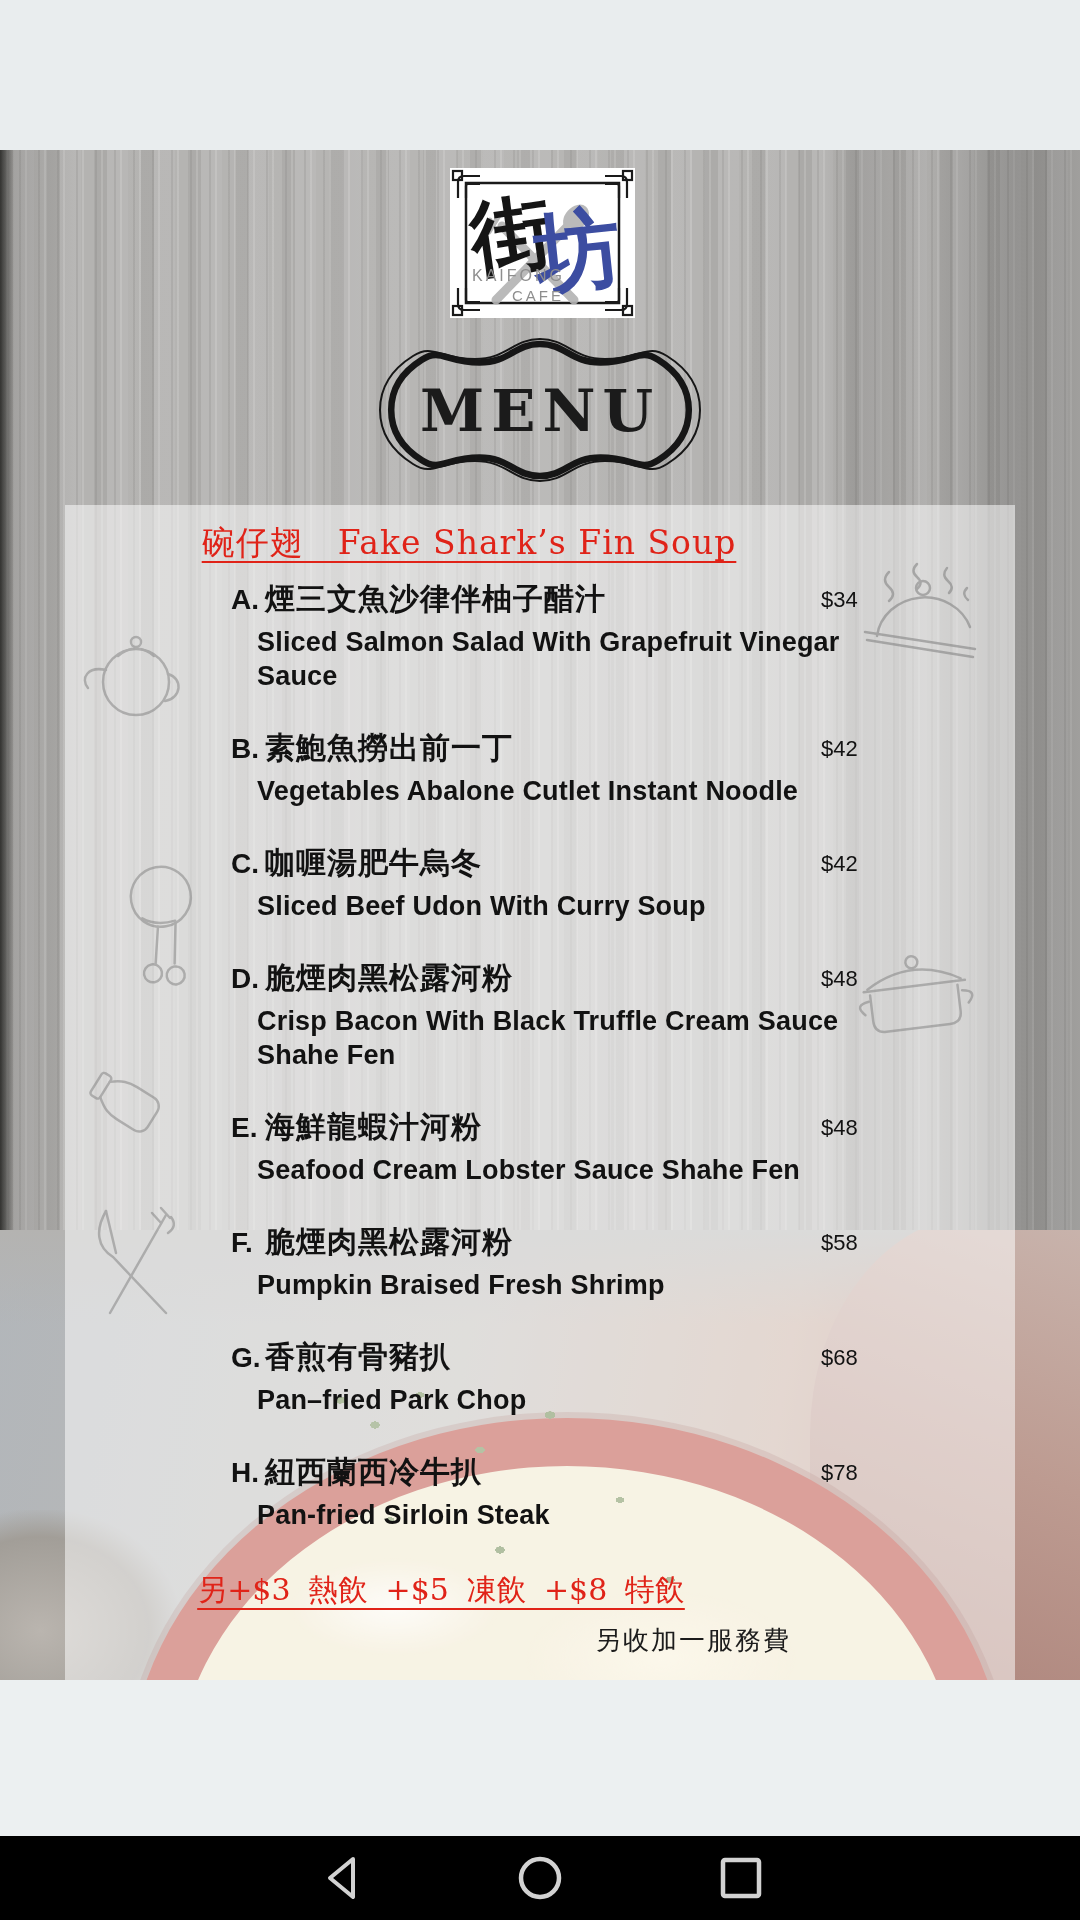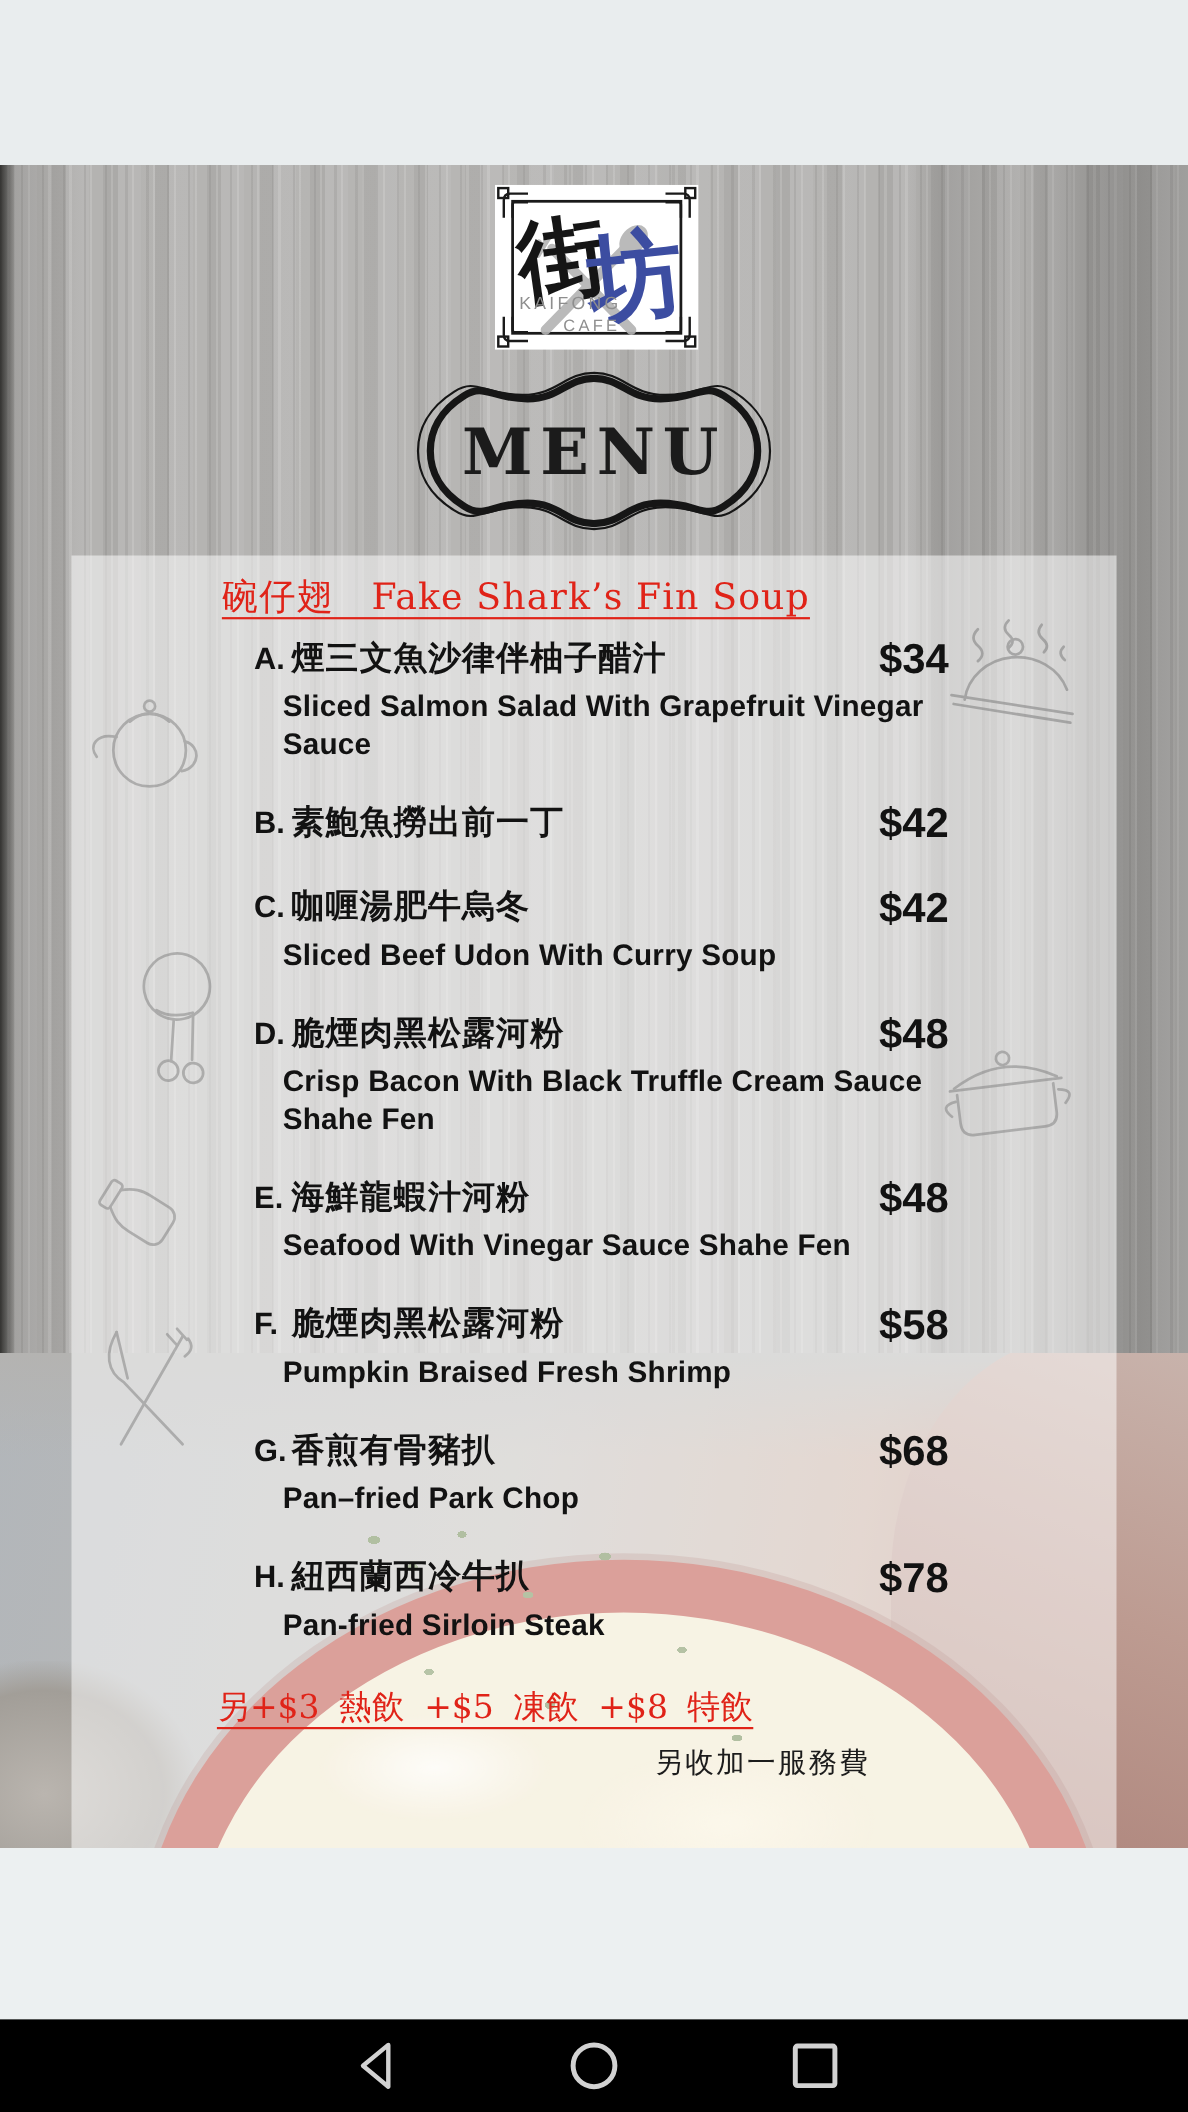--- a/index.html
+++ b/index.html
@@ -66,21 +66,21 @@
   .panel-content{position:absolute;left:65px;top:355px;width:808px;height:1223px;color:#121212;}
   .section-title{margin-top:16px;text-align:center;
     font-family:"DejaVu Serif","Liberation Serif",serif;font-size:33px;letter-spacing:1px;
     color:var(--accent-red,#e02318);text-decoration:underline;text-underline-offset:7px;
     text-decoration-thickness:2px;}
   .items{margin-top:16px;padding-left:44px;}
   .item{position:relative;margin-bottom:38px;padding-left:122px;}
   .item-line1{line-height:34px;white-space:nowrap;}
   .item-letter{display:inline-block;width:34px;font-size:28px;font-weight:800;}
   .item-cn{font-size:30px;font-weight:700;letter-spacing:1px;}
-  .item-price{position:absolute;left:690px;top:1px;font-size:38px;font-weight:700;}
+  .item-price{position:absolute;left:712px;top:1px;font-size:22px;font-weight:400;}
   .item-en{margin-left:26px;margin-top:4px;font-size:27px;font-weight:800;
     line-height:34px;max-width:715px;letter-spacing:.2px;}
   .drinks-note{text-align:center;transform:translateX(-28px);
     font-family:"DejaVu Serif","Liberation Serif",serif;font-size:30px;word-spacing:8px;
     color:var(--accent-red,#e02318);text-decoration:underline;text-underline-offset:8px;
     text-decoration-thickness:2px;}
   .service-note{margin-top:12px;text-align:right;padding-right:82px;
     font-family:"DejaVu Serif","Liberation Serif",serif;font-size:26px;letter-spacing:2px;color:#1c1c1c;}
   
   .navbar{position:absolute;left:0;top:1836px;width:1080px;height:84px;background:#000;}
@@ -212,20 +212,21 @@
       <span class="item-price">$34</span>
     </div>
     <div class="item-en">Sliced Salmon Salad With Grapefruit Vinegar Sauce</div>
   </div>
 
   <div class="item">
     <div class="item-line1">
       <span class="item-letter">B.</span><span class="item-cn">素鮑魚撈出前一丁</span>
       <span class="item-price">$42</span>
     </div>
+    <div class="item-en">Vegetables Abalone Cutlet Instant Noodle</div>
   </div>
 
   <div class="item">
     <div class="item-line1">
       <span class="item-letter">C.</span><span class="item-cn">咖喱湯肥牛烏冬</span>
       <span class="item-price">$42</span>
     </div>
     <div class="item-en">Sliced Beef Udon With Curry Soup</div>
   </div>
 
@@ -235,21 +236,21 @@
       <span class="item-price">$48</span>
     </div>
     <div class="item-en">Crisp Bacon With Black Truffle Cream Sauce Shahe Fen</div>
   </div>
 
   <div class="item">
     <div class="item-line1">
       <span class="item-letter">E.</span><span class="item-cn">海鮮龍蝦汁河粉</span>
       <span class="item-price">$48</span>
     </div>
-    <div class="item-en">Seafood With Vinegar Sauce Shahe Fen</div>
+    <div class="item-en">Seafood Cream Lobster Sauce Shahe Fen</div>
   </div>
 
   <div class="item">
     <div class="item-line1">
       <span class="item-letter">F.</span><span class="item-cn">脆煙肉黑松露河粉</span>
       <span class="item-price">$58</span>
     </div>
     <div class="item-en">Pumpkin Braised Fresh Shrimp</div>
   </div>
 

